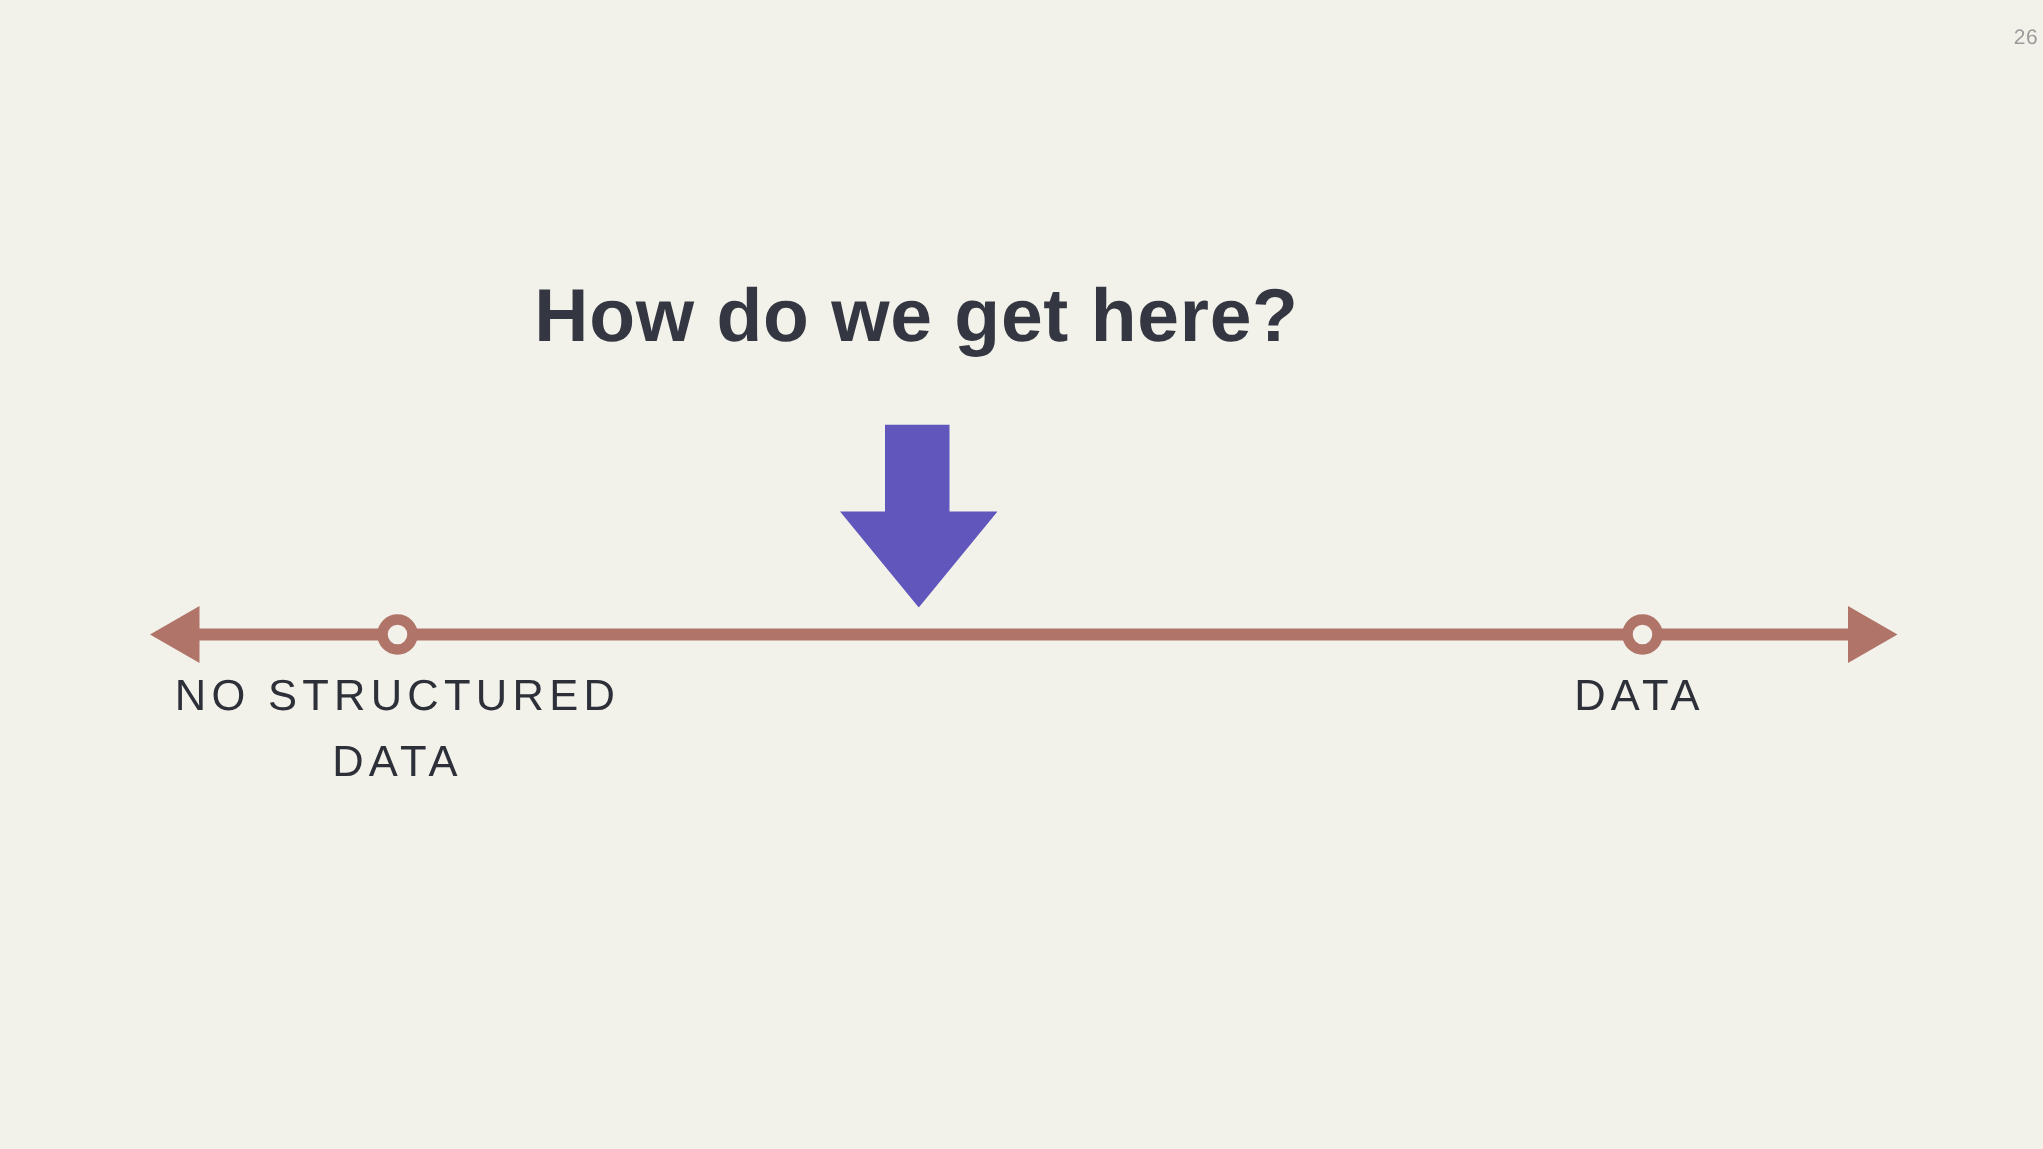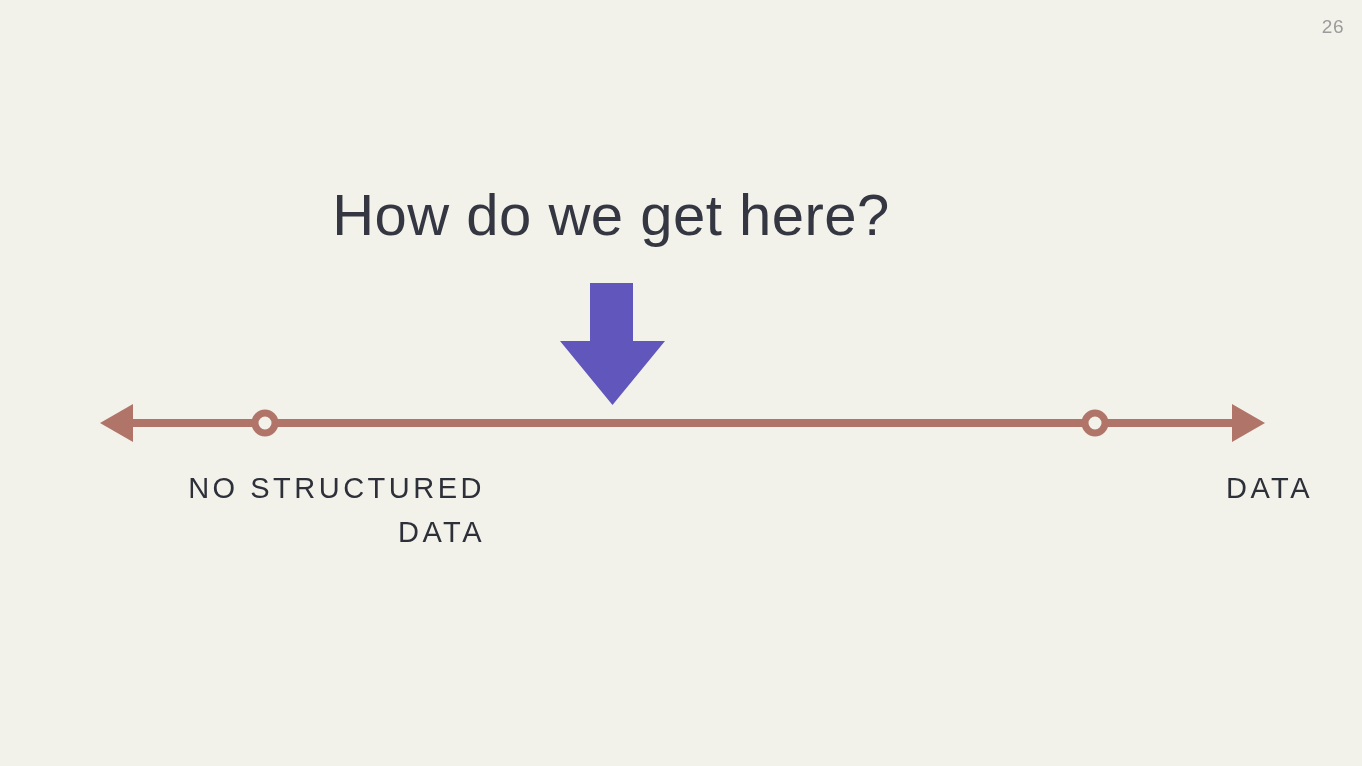--- a/index.html
+++ b/index.html
@@ -15,33 +15,33 @@
   .slide{
     position:relative;
     width:1362px;
     height:766px;
     background:var(--bg);
     overflow:hidden;
   }
   .page-number{
     position:absolute;
     top:16px;
-    right:18px;
-    font-size:19px;
+    right:3px;
+    font-size:14px;
     color:var(--pagenum);
     letter-spacing:0.5px;
   }
   .title{
     position:absolute;
     top:181px;
     left:611px;
     transform:translateX(-50%);
     margin:0;
-    font-size:58px;
-    font-weight:400;
+    font-size:50px;
+    font-weight:700;
     letter-spacing:0.5px;
     color:var(--title);
     white-space:nowrap;
   }
   .down-arrow{
     position:absolute;
     left:560px;
     top:283px;
     width:105px;
     height:122px;
@@ -56,23 +56,23 @@
   }
   .spectrum .axis-line{ stroke:var(--line); stroke-width:8; }
   .spectrum .head{ fill:var(--line); }
   .spectrum .marker{
     fill:var(--bg);
     stroke:var(--line);
     stroke-width:7;
   }
   .axis-label{
     position:absolute;
-    top:466px;
+    top:442px;
     width:440px;
-    text-align:right;
+    text-align:center;
     font-size:29px;
     line-height:44px;
     letter-spacing:3.5px;
     color:var(--label);
     font-weight:400;
   }
   .axis-label.left{ left:45px; }
   .axis-label.right{ left:873px; }
 </style>
 </head>

